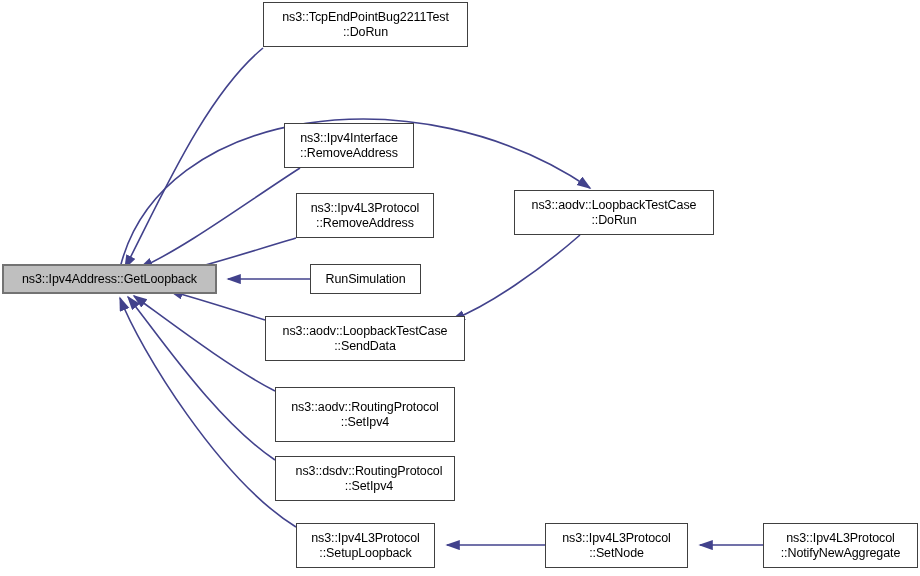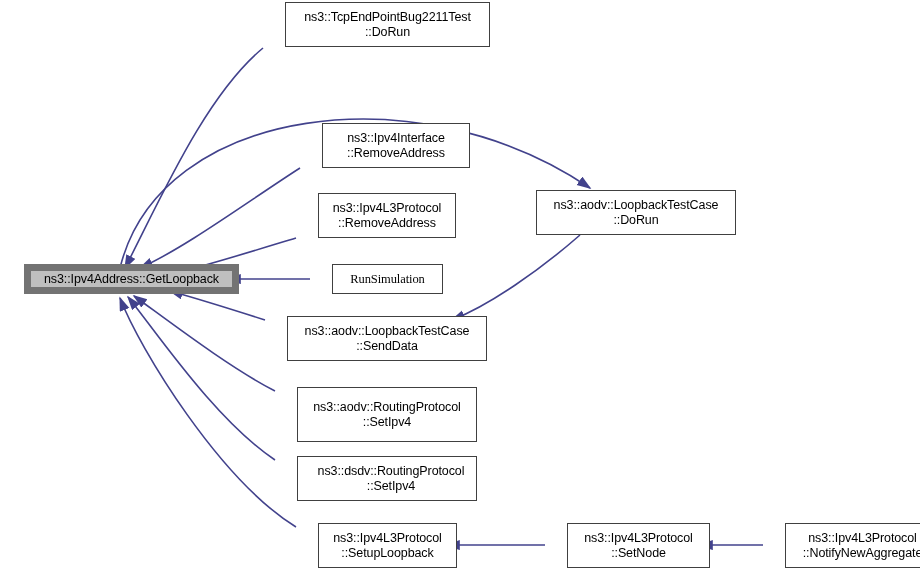--- a/index.html
+++ b/index.html
@@ -19,25 +19,24 @@
     display:flex;
     align-items:center;
     justify-content:center;
     text-align:center;
     color:#000000;
     font-size:12.5px;
     line-height:15px;
     letter-spacing:-0.1px;
     white-space:pre-line;
     z-index:2;
-    margin-left:22px;
   }
   .node.root{
     background:#bfbfbf;
-    border:7px solid #737373;
+    border:2px solid #737373;
   }
   .node .label{display:block;width:100%;padding:0 4px;}
 </style>
 </head>
 <body>
 
 <div id="canvas">
 
   <svg id="edge-layer" viewBox="0 0 920 576" xmlns="http://www.w3.org/2000/svg">
     <defs>
@@ -58,25 +57,25 @@
         <path d="M296,527 C220,480 140,350 120,298" marker-end="url(#arrowhead)" stroke="#42428c"></path>
         <path d="M545,545 L447,545" marker-end="url(#arrowhead)" stroke="#42428c"></path>
         <path d="M763,545 L700,545" marker-end="url(#arrowhead)" stroke="#42428c"></path>
       </g>
   </svg>
 
   <div id="node-group">
       <div class="node root" style="left: 2px; top: 264px; width: 215px; height: 30px;"><span class="label">ns3::Ipv4Address::GetLoopback</span></div>
       <div class="node" style="left: 263px; top: 2px; width: 205px; height: 45px;"><span class="label">ns3::TcpEndPointBug2211Test
 ::DoRun</span></div>
-      <div class="node" style="left: 300px; top: 123px; width: 148px; height: 45px;"><span class="label">ns3::Ipv4Interface
+      <div class="node" style="left: 284px; top: 123px; width: 130px; height: 45px;"><span class="label">ns3::Ipv4Interface
 ::RemoveAddress</span></div>
       <div class="node" style="left: 296px; top: 193px; width: 138px; height: 45px;"><span class="label">ns3::Ipv4L3Protocol
 ::RemoveAddress</span></div>
-      <div class="node" style="left: 310px; top: 264px; width: 111px; height: 30px; font-family: Liberation Serif, serif;"><span class="label">RunSimulation</span></div>
+      <div class="node" style="left: 310px; top: 264px; width: 111px; height: 30px;"><span class="label">RunSimulation</span></div>
       <div class="node" style="left: 265px; top: 316px; width: 200px; height: 45px;"><span class="label">ns3::aodv::LoopbackTestCase
 ::SendData</span></div>
       <div class="node" style="left: 275px; top: 387px; width: 180px; height: 55px;"><span class="label">ns3::aodv::RoutingProtocol
 ::SetIpv4</span></div>
       <div class="node" style="left: 275px; top: 456px; width: 180px; height: 45px; padding-left: 8px;"><span class="label">ns3::dsdv::RoutingProtocol
 ::SetIpv4</span></div>
       <div class="node" style="left: 296px; top: 523px; width: 139px; height: 45px;"><span class="label">ns3::Ipv4L3Protocol
 ::SetupLoopback</span></div>
       <div class="node" style="left: 514px; top: 190px; width: 200px; height: 45px;"><span class="label">ns3::aodv::LoopbackTestCase
 ::DoRun</span></div>

